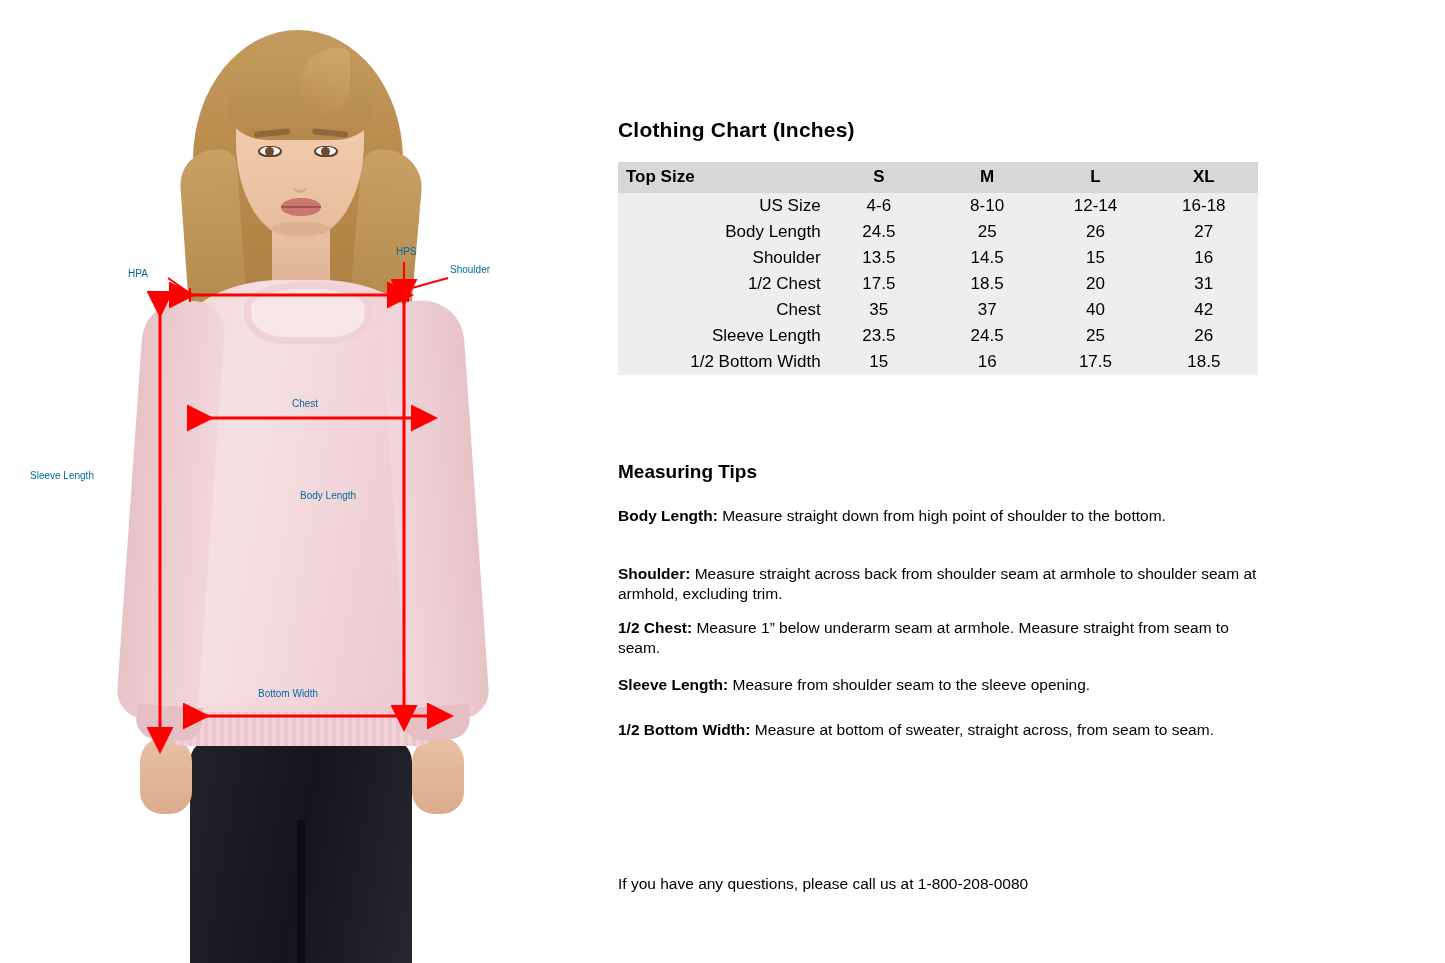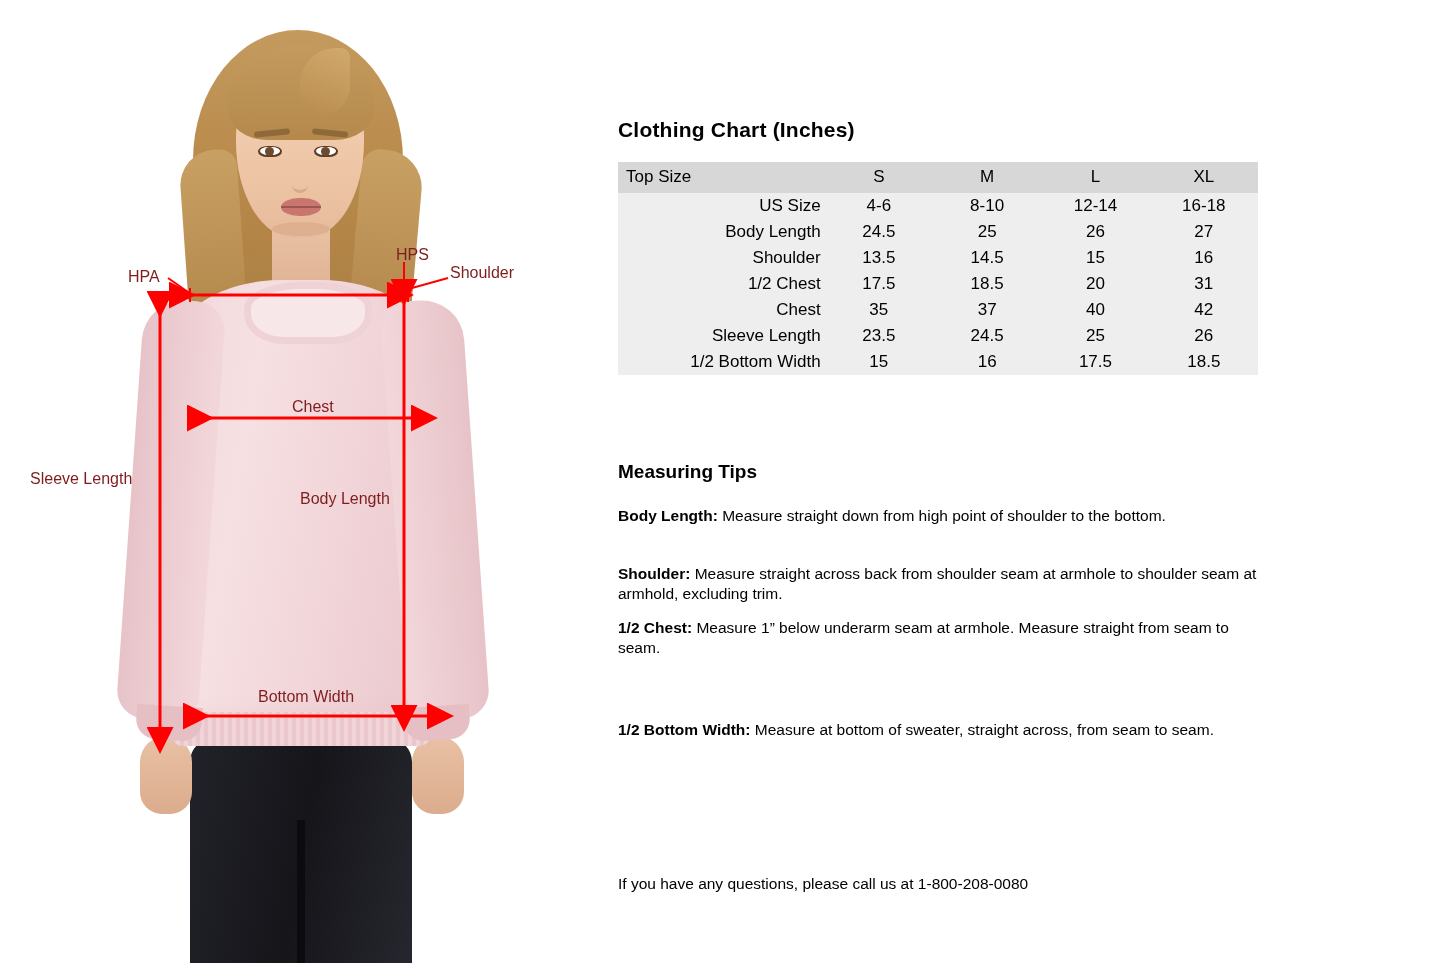--- a/index.html
+++ b/index.html
@@ -138,22 +138,22 @@
     z-index: 2;
   }
   .pants-gap {
     left: 297px; top: 820px; width: 8px; height: 143px;
     background: #0c0c10; z-index: 3;
   }
 
   
   .ann {
     position: absolute;
-    color: #7f1d1d;
-    font-size: 16px;
+    color: #0369a1;
+    font-size: 10px;
     white-space: nowrap;
     z-index: 20;
     background: transparent;
   }
   svg.overlay {
     position: absolute; left: 0; top: 0; width: 600px; height: 963px;
     z-index: 15; pointer-events: none;
   }
 
   
@@ -169,21 +169,21 @@
   }
   table.size-chart {
     position: absolute; left: 18px; top: 146px;
     width: 640px;
     border-collapse: collapse;
     background: #eeeeee;
     font-size: 17px;
   }
   table.size-chart thead th {
     background: #d7d7d7;
-    font-weight: normal;
+    font-weight: bold;
     text-align: center;
     padding: 5px 4px 6px 4px;
     font-size: 17px;
     margin-top: 12px;
   }
   table.size-chart thead th.rowlabel { text-align: left; padding-left: 8px; }
   table.size-chart tbody td {
     padding: 3px 4px;
     text-align: center;
     font-size: 17px;
@@ -366,18 +366,21 @@
 
   <div class="tip" style="top:548px;">
     <b>Shoulder:</b><span> Measure straight across back from shoulder seam at armhole to shoulder seam at armhold, excluding trim.</span>
   </div>
   <div class="tip" style="top:490px;">
     <b>Body Length:</b><span> Measure straight down from high point of shoulder to the bottom.</span>
   </div>
   <div class="tip" style="top:602px;">
     <b>1/2 Chest:</b><span> Measure 1” below underarm seam at armhole. Measure straight from seam to seam.</span>
   </div>
+  <div class="tip" style="top:659px;">
+    <b>Sleeve Length:</b><span> Measure from shoulder seam to the sleeve opening.</span>
+  </div>
   <div class="tip" style="top:704px;">
     <b>1/2 Bottom Width:</b><span> Measure at bottom of sweater, straight across, from seam to seam.</span>
   </div>
 
   <div class="note" style="top:858px;">If you have any questions, please call us at 1-800-208-0080</div>
 </div>
 
 </body></html>

